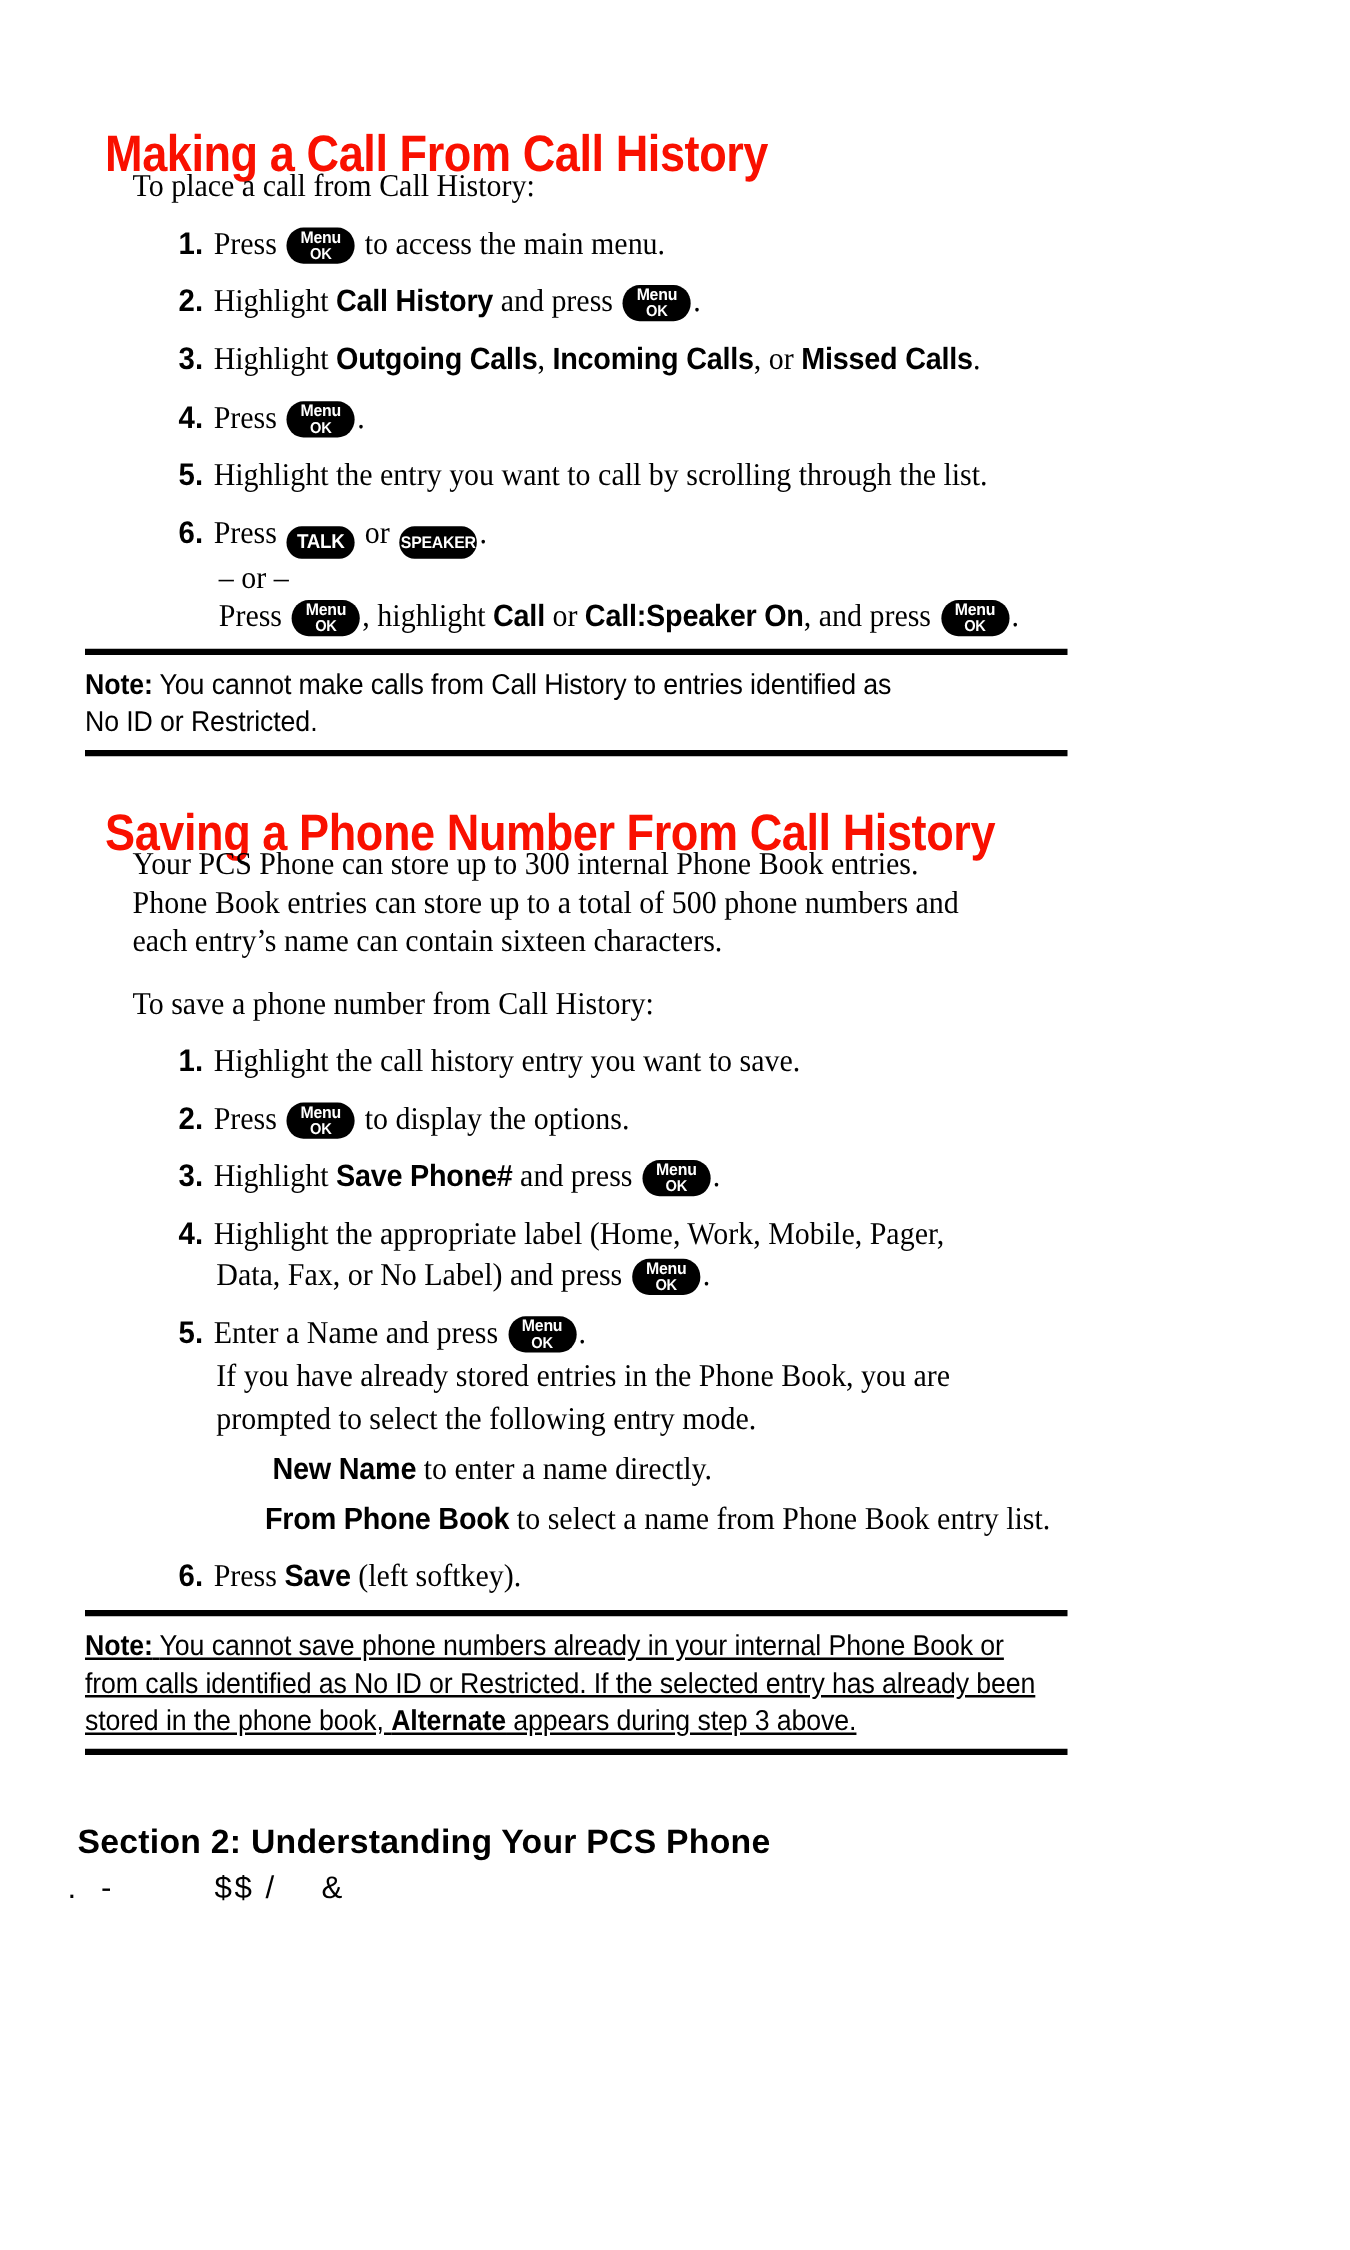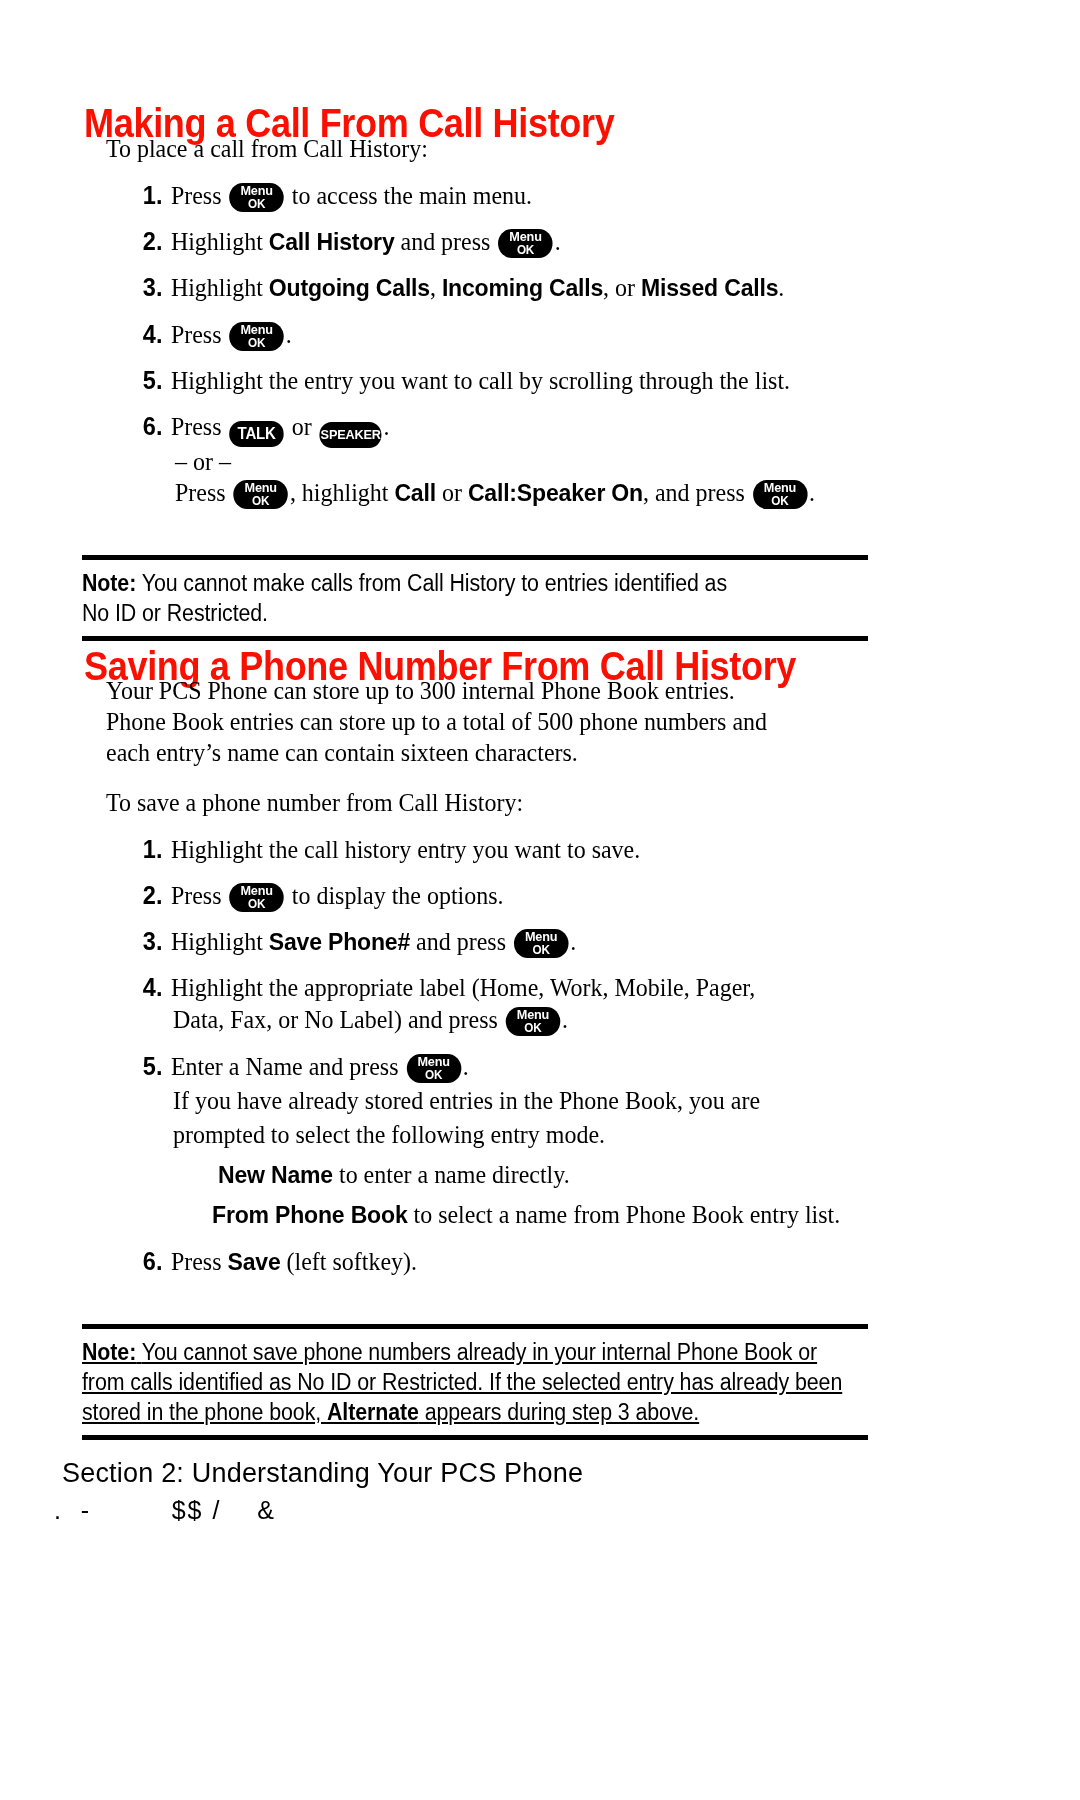--- a/index.html
+++ b/index.html
@@ -130,23 +130,22 @@
     width: 66px;
     height: 26px;
     line-height: 26px;
     font-size: 13.5px;
     vertical-align: -4px;
   }
 
   
   .note-block {
     position: absolute;
-    left: 82px;
+    left: 68px;
     width: 786px;
-    margin-top: 36px;
   }
   .rule {
     width: 100%;
     background: #000000;
   }
   .rule-top { height: 5px; }
   .rule-bottom { height: 5px; }
   .note-body {
     font-family: "Liberation Sans Narrow", "Liberation Sans", "DejaVu Sans", sans-serif;
     font-size: 23px;
@@ -161,20 +160,21 @@
 
   
   #footer-section {
     position: absolute;
     left: 62px;
     top: 1458px;
     font-family: "Liberation Sans", "DejaVu Sans", sans-serif;
     font-size: 27px;
     letter-spacing: 0.2px;
     white-space: nowrap;
+    font-weight: bold;
   }
   #footer-pagenum {
     position: absolute;
     left: 54px;
     top: 1496px;
     font-family: "Liberation Sans", "DejaVu Sans", sans-serif;
     font-size: 25px;
     letter-spacing: 2px;
     white-space: pre;
   }

